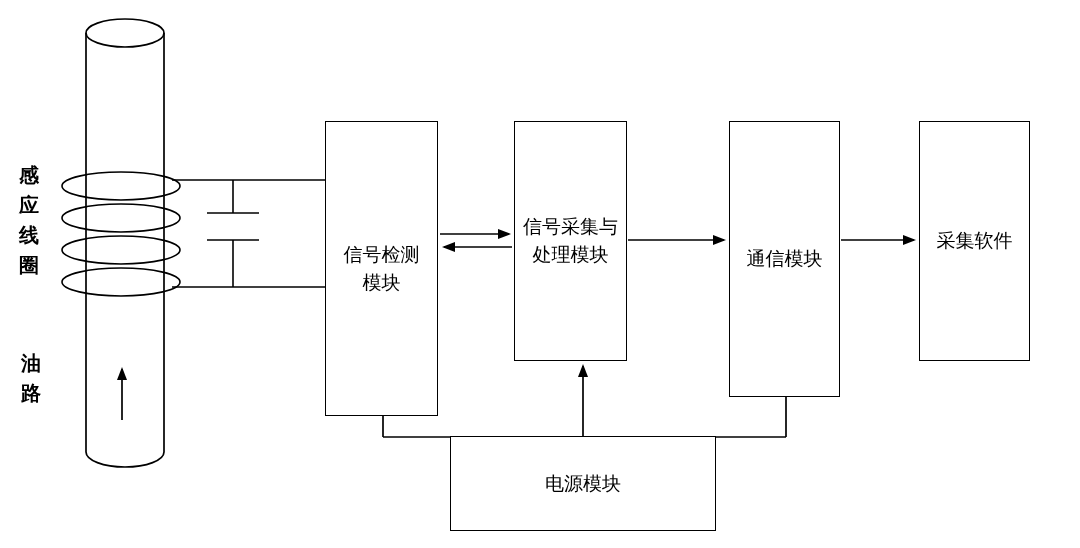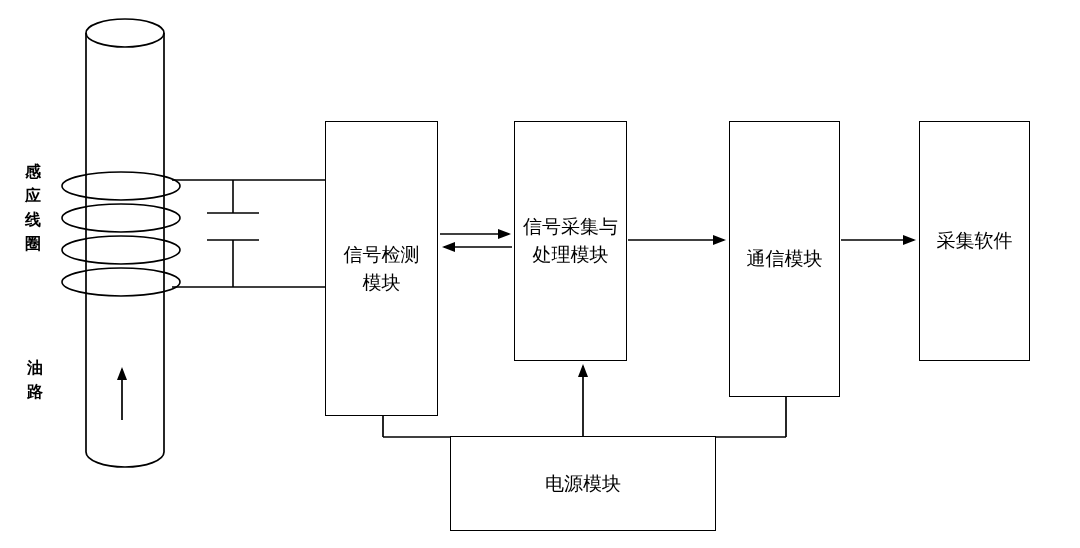--- a/index.html
+++ b/index.html
@@ -11,29 +11,29 @@
     font-family: "Liberation Serif", "DejaVu Serif", serif;
     color: #000;
     overflow: hidden;
   }
   .canvas svg { position: absolute; left: 0; top: 0; }
 
   
   .vlabel {
     position: absolute;
     width: 22px;
-    font-size: 16px;
+    font-size: 20px;
     font-weight: bold;
     line-height: 1.5;
-    text-align: right;
+    text-align: left;
     word-break: break-all;
     letter-spacing: 0;
   }
   .coil-label { left: 19px; top: 160px; }
-  .oil-label  { left: 21px; top: 348px; margin-top: 8px; }
+  .oil-label  { left: 21px; top: 348px; }
 
   
   .block {
     position: absolute;
     border: 1.6px solid #000;
     background: #fff;
     display: flex;
     align-items: center;
     justify-content: center;
     text-align: center;

